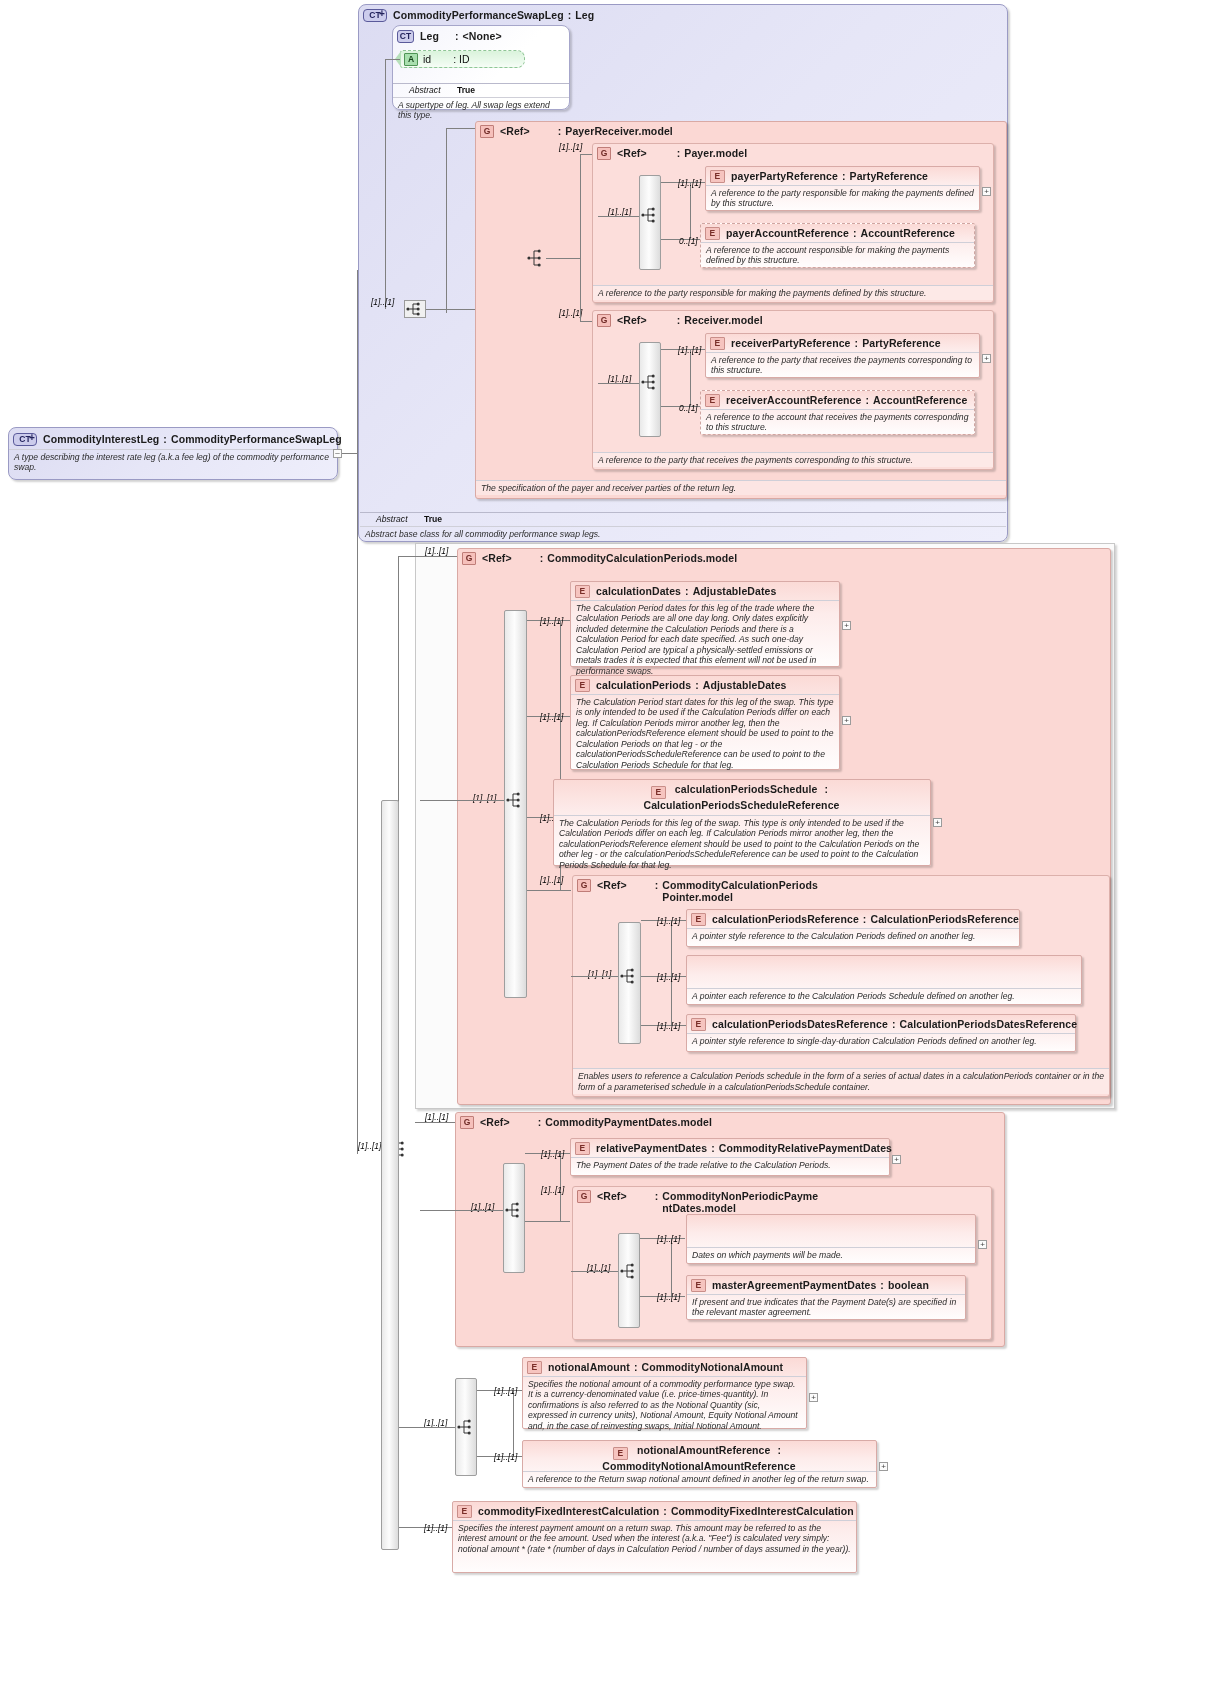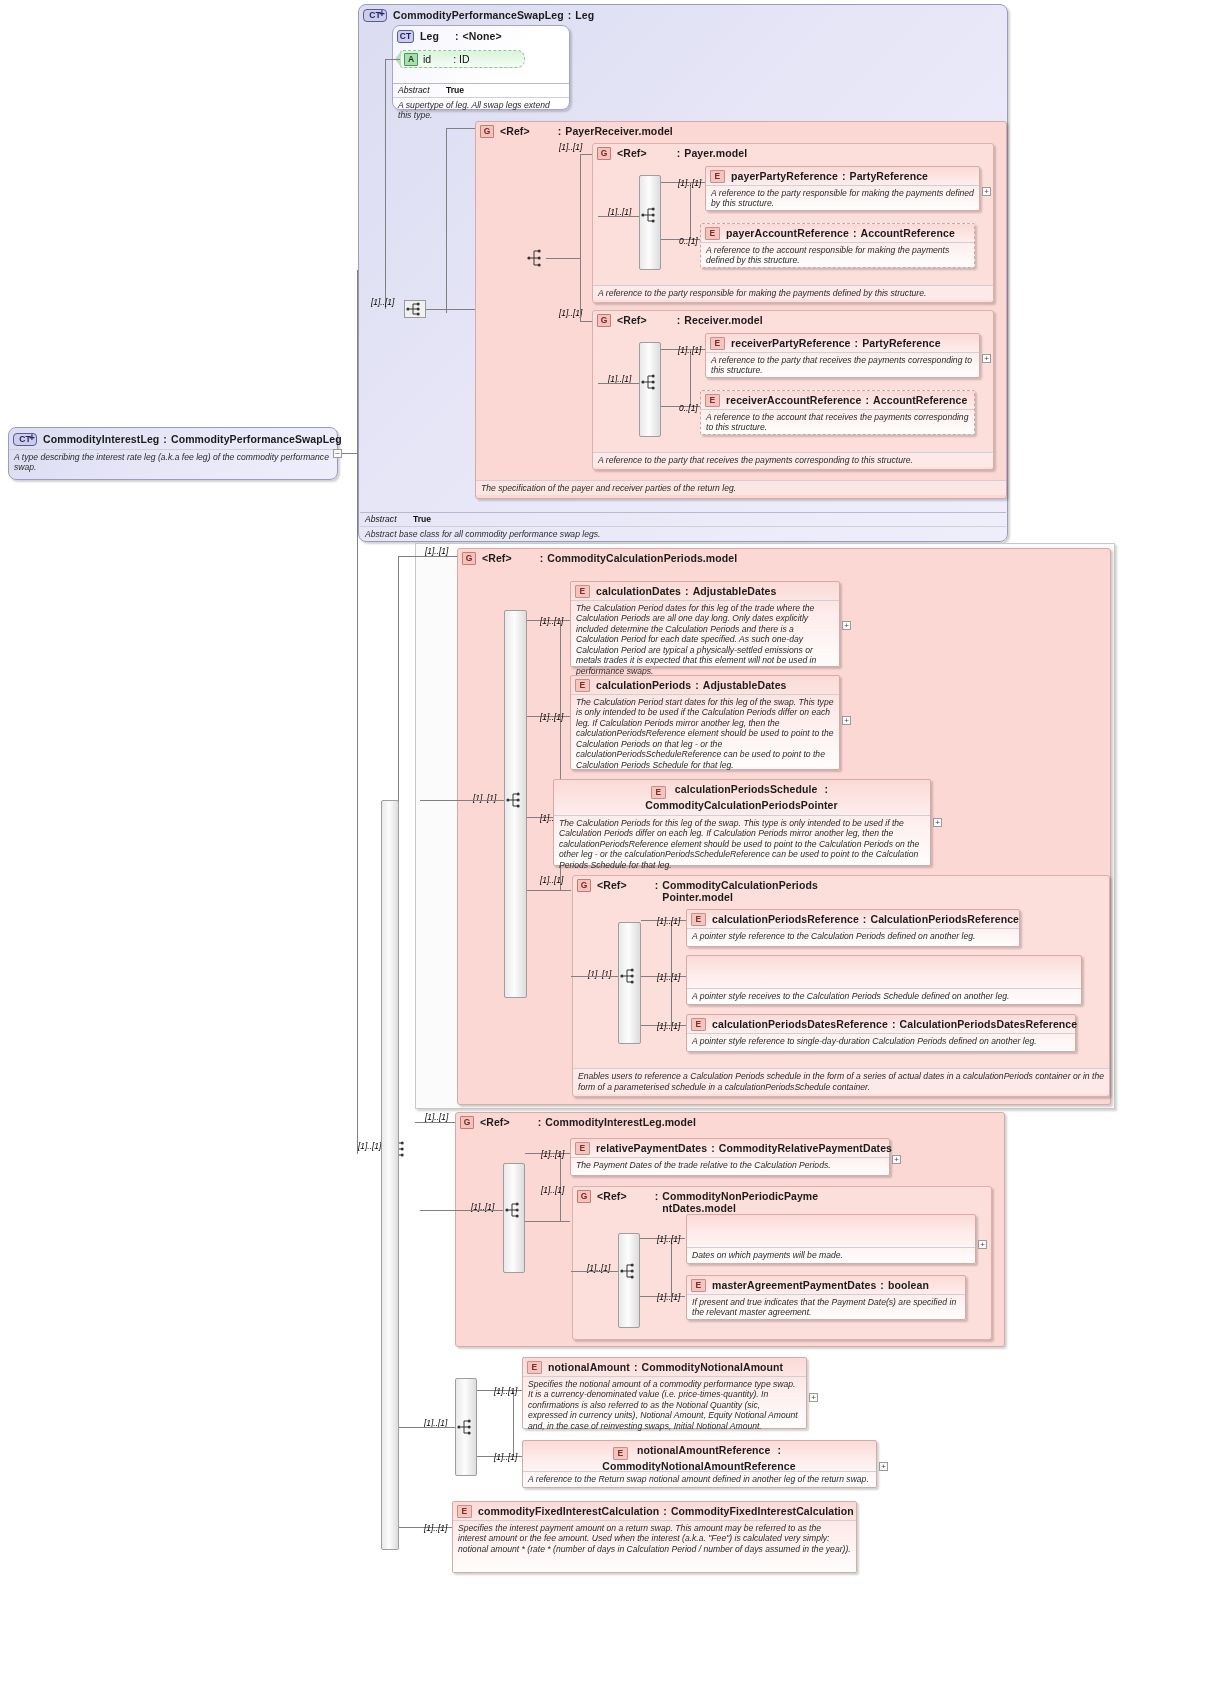--- a/index.html
+++ b/index.html
@@ -154,21 +154,21 @@
     padding: 2px 5px 2px 5px;
     border-top: 1px solid #cfcfd8;
     font-family: "Liberation Sans", sans-serif;
   }
 
   
   .prop {
     display: flex;
     font-size: 8.6px;
     border-top: 1px solid #b9b9cc;
-    padding: 1px 5px;
+    padding: 1px 16px;
     color: #111;
   }
   .prop .k { font-style: italic; width: 48px; }
   .prop .v { font-weight: bold; }
 
   
   .card {
     position: absolute;
     font-size: 8.4px;
     font-style: italic;
@@ -515,21 +515,21 @@
     </div>
     <div class="doc">The Calculation Period start dates for this leg of the swap. This type is only intended to be used if the Calculation Periods differ on each leg. If Calculation Periods mirror another leg, then the calculationPeriodsReference element should be used to point to the Calculation Periods on that leg - or the calculationPeriodsScheduleReference can be used to point to the Calculation Periods Schedule for that leg.</div>
   </div>
   <div class="plusbox" style="left:842px; top:716px;">+</div>
 
   <div class="box el shadowed" style="left:553px; top:779px; width:378px; height:87px;">
     <div class="hdr wrap" style="text-align:center; display:block;">
       <span class="badge badge-e" style="vertical-align:-2px;">E</span>
       <span>calculationPeriodsSchedule</span>
       <span style="margin:0 4px;">:</span>
-      <span>CommodityCalculationPeriodsPointer</span>
+      <span>CalculationPeriodsScheduleReference</span>
     </div>
     <div class="doc" style="margin-top:2px;">The Calculation Periods for this leg of the swap. This type is only intended to be used if the Calculation Periods differ on each leg. If Calculation Periods mirror another leg, then the calculationPeriodsReference element should be used to point to the Calculation Periods on the other leg - or the calculationPeriodsScheduleReference can be used to point to the Calculation Periods Schedule for that leg.</div>
   </div>
   <div class="plusbox" style="left:933px; top:818px;">+</div>
 
   <div class="box grp2 shadowed" style="left:572px; top:875px; width:538px; height:222px;">
     <div class="hdr wrap" style="padding-top:3px;">
       <span class="badge badge-g">G</span>
       <span>&lt;Ref&gt;</span>
       <span style="margin-left:28px; margin-right:4px;">:</span>
@@ -567,39 +567,39 @@
     <div class="hdr">
       <span class="badge badge-e">E</span>
       <span>calculationPeriodsReference</span>
       <span style="margin:0 4px;">:</span>
       <span>CalculationPeriodsReference</span>
     </div>
     <div class="doc">A pointer style reference to the Calculation Periods defined on another leg.</div>
   </div>
 
   <div class="box el shadowed" style="left:686px; top:955px; width:396px; height:50px;">
-    <div class="doc" style="position:absolute; left:0; right:0; bottom:1px;">A pointer style receives to the Calculation Periods Schedule defined on another leg.</div>
+    <div class="doc" style="position:absolute; left:0; right:0; bottom:1px;">A pointer each reference to the Calculation Periods Schedule defined on another leg.</div>
   </div>
 
   <div class="box el shadowed" style="left:686px; top:1014px; width:390px; height:38px;">
     <div class="hdr">
       <span class="badge badge-e">E</span>
       <span>calculationPeriodsDatesReference</span>
       <span style="margin:0 4px;">:</span>
       <span>CalculationPeriodsDatesReference</span>
     </div>
     <div class="doc">A pointer style reference to single-day-duration Calculation Periods defined on another leg.</div>
   </div>
 
   <div class="box grp shadowed" style="left:455px; top:1112px; width:550px; height:235px;">
     <div class="hdr" style="padding-top:3px;">
       <span class="badge badge-g">G</span>
       <span>&lt;Ref&gt;</span>
       <span style="margin-left:28px; margin-right:4px;">:</span>
-      <span>CommodityInterestLeg.model</span>
+      <span>CommodityPaymentDates.model</span>
     </div>
   </div>
   <div class="card" style="left:425px; top:1112px;">[1]..[1]</div>
   <div class="ln lnh" style="left:415px; top:1122px; width:40px;"></div>
 
   <div class="bar" style="left:503px; top:1163px; width:22px; height:110px;"></div>
   <div class="seq" style="left:503px; top:1201px;">
     <svg width="22" height="18" viewBox="0 0 22 18">
       <circle cx="4" cy="9" r="1.6" fill="#333"></circle>
       <line x1="5.6" y1="9" x2="9" y2="9" stroke="#333"></line>

